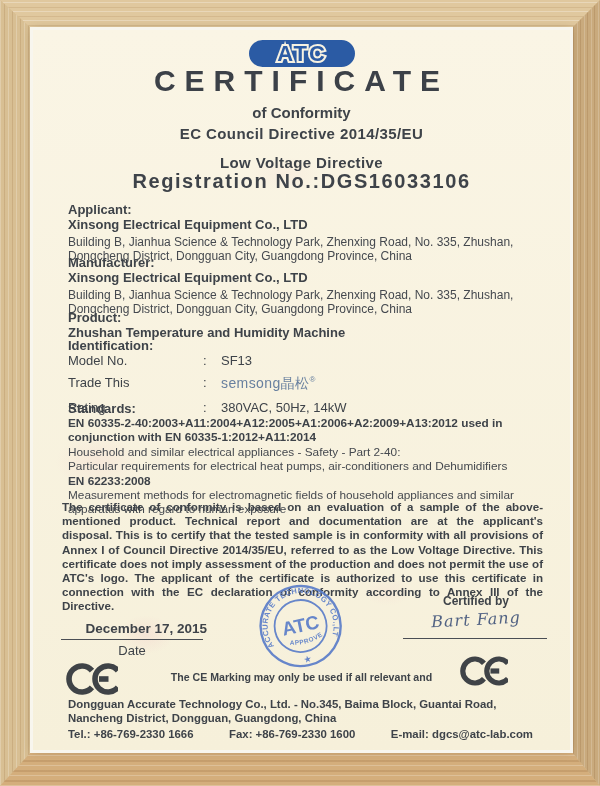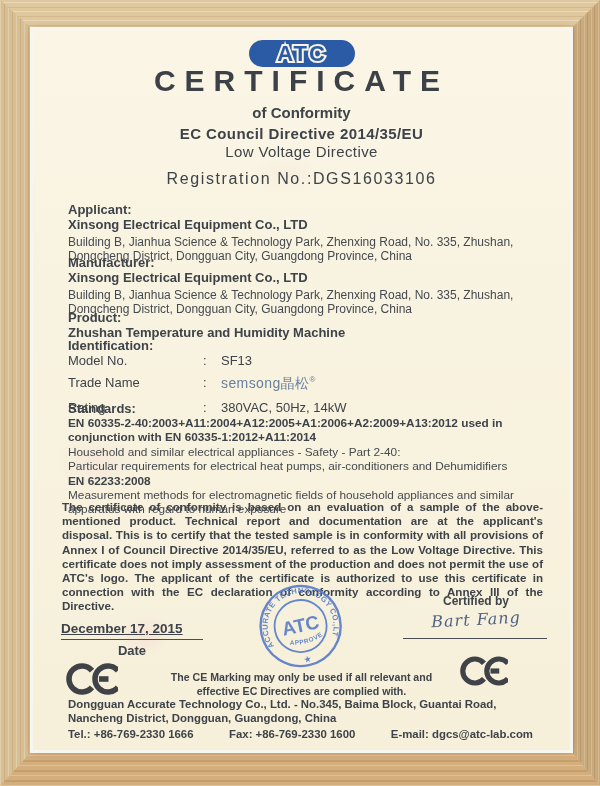--- a/index.html
+++ b/index.html
@@ -44,22 +44,22 @@
     color:#3e4349;
   }
   .abs{position:absolute;}
   .ctr{text-align:center;left:0;width:537px;}
   .b{font-weight:bold;}
   
   .logo-pill{left:216px;top:10px;}
   .title{top:34px;font-size:30px;font-weight:bold;letter-spacing:9px;color:#3c4148;}
   .subtitle{top:74px;font-size:15px;font-weight:bold;}
   .directive1{top:95px;font-size:15px;font-weight:bold;letter-spacing:.4px;}
-  .directive2{top:113px;font-size:15px;font-weight:normal;letter-spacing:.4px;}
-  .regno{top:140px;font-size:16px;font-weight:normal;letter-spacing:1.6px;}
+  .directive2{top:124px;font-size:15px;font-weight:bold;letter-spacing:.4px;}
+  .regno{top:140px;font-size:20px;font-weight:bold;letter-spacing:1.6px;}
   
   .inforow{left:35px;width:478px;display:flex;font-size:13px;flex-direction:column;}
   .inforow .lbl{width:92px;flex:none;font-weight:bold;}
   .inforow .val{flex:1;}
   .row-applicant{top:172px;}
   .row-manufacturer{top:225px;}
   .row-product{top:280px;}
   .row-ident{top:308px;}
   .row-standards{top:371px;}
   .addr{font-size:12px;font-weight:normal;line-height:14px;margin-top:3px;color:#45494f;}
@@ -72,23 +72,23 @@
   .std-line{font-size:11.8px;line-height:14.4px;color:#45494f;}
   .std-line.b{color:#3e4349;}
   
   .paragraph{left:29px;top:470px;width:481px;font-size:11.6px;line-height:14.2px;font-weight:bold;text-align:justify;}
   
   .stamp{left:216px;top:544px;transform:rotate(-12deg);opacity:.92;}
   
   .certified-label{left:372px;top:564px;width:142px;text-align:center;font-size:12px;font-weight:bold;}
   .signature{left:372px;top:580px;width:142px;text-align:center;font-family:"DejaVu Serif",serif;font-style:italic;font-size:16px;color:#516283;transform:rotate(-3deg);letter-spacing:1px;}
   .sig-line{left:370px;top:608px;width:144px;border-top:1.2px solid #4a4e54;}
-  .date-value{left:28px;top:591px;width:140px;text-align:left;font-size:13.5px;font-weight:bold;text-decoration:underline;}
+  .date-value{left:34px;top:591px;width:140px;text-align:right;font-size:13.5px;font-weight:bold;}
   .date-line{left:28px;top:609px;width:142px;border-top:1.2px solid #4a4e54;}
-  .date-label{left:28px;top:613px;width:142px;text-align:center;font-size:13px;font-weight:bold;}
+  .date-label{left:28px;top:613px;width:142px;text-align:center;font-size:13px;font-weight:normal;}
   
   .ce-left{left:33px;top:627px;}
   .ce-right{left:427px;top:621px;}
   .ce-note{left:130px;top:641px;width:277px;text-align:center;font-size:10.6px;line-height:13.5px;font-weight:bold;}
   
   .footer-address{left:35px;top:668px;width:478px;font-size:11.4px;line-height:13.8px;font-weight:bold;}
   .contact-row{left:35px;top:698px;width:465px;display:flex;justify-content:space-between;font-size:11.4px;font-weight:bold;}
 </style>
 </head>
 <body>
@@ -139,21 +139,21 @@
 
     <div class="abs inforow row-ident">
       <div class="lbl">Identification:</div>
       <div class="val">
         <div class="ident-sub">
           <span class="ident-key">Model No.</span>
           <span class="ident-sep">:</span>
           <span>SF13</span>
         </div>
         <div class="ident-sub">
-          <span class="ident-key">Trade Name</span>
+          <span class="ident-key">Trade This</span>
           <span class="ident-sep">:</span>
           <span class="trademark"><span>semsong晶松</span><sup>®</sup></span>
         </div>
         <div class="ident-sub">
           <span class="ident-key">Rating</span>
           <span class="ident-sep">:</span>
           <span>380VAC, 50Hz, 14kW</span>
         </div>
       </div>
     </div>
@@ -207,21 +207,20 @@
     </div>
     <div class="abs ce-right">
       <svg width="48" height="40" viewBox="0 0 52 32">
         <path d="M 25.96 7.64 A 13 13 0 1 0 25.96 24.36" fill="none" stroke="#3f4347" stroke-width="5.6"></path>
         <path d="M 51.96 7.64 A 13 13 0 1 0 51.96 24.36" fill="none" stroke="#3f4347" stroke-width="5.6"></path>
         <line x1="33" y1="16" x2="42.5" y2="16" stroke="#3f4347" stroke-width="5.6"></line>
       </svg>
     </div>
     <div class="abs ce-note">
       <div>The CE Marking may only be used if all relevant and</div>
-      <div>effective EC Directives are complied with.</div>
     </div>
 
     <div class="abs footer-address">Dongguan Accurate Technology Co., Ltd. - No.345, Baima Block, Guantai Road, Nancheng District, Dongguan, Guangdong, China</div>
     <div class="abs contact-row">
       <span>Tel.: +86-769-2330 1666</span>
       <span>Fax: +86-769-2330 1600</span>
       <span>E-mail: dgcs@atc-lab.com</span>
     </div>
 
   </div>

